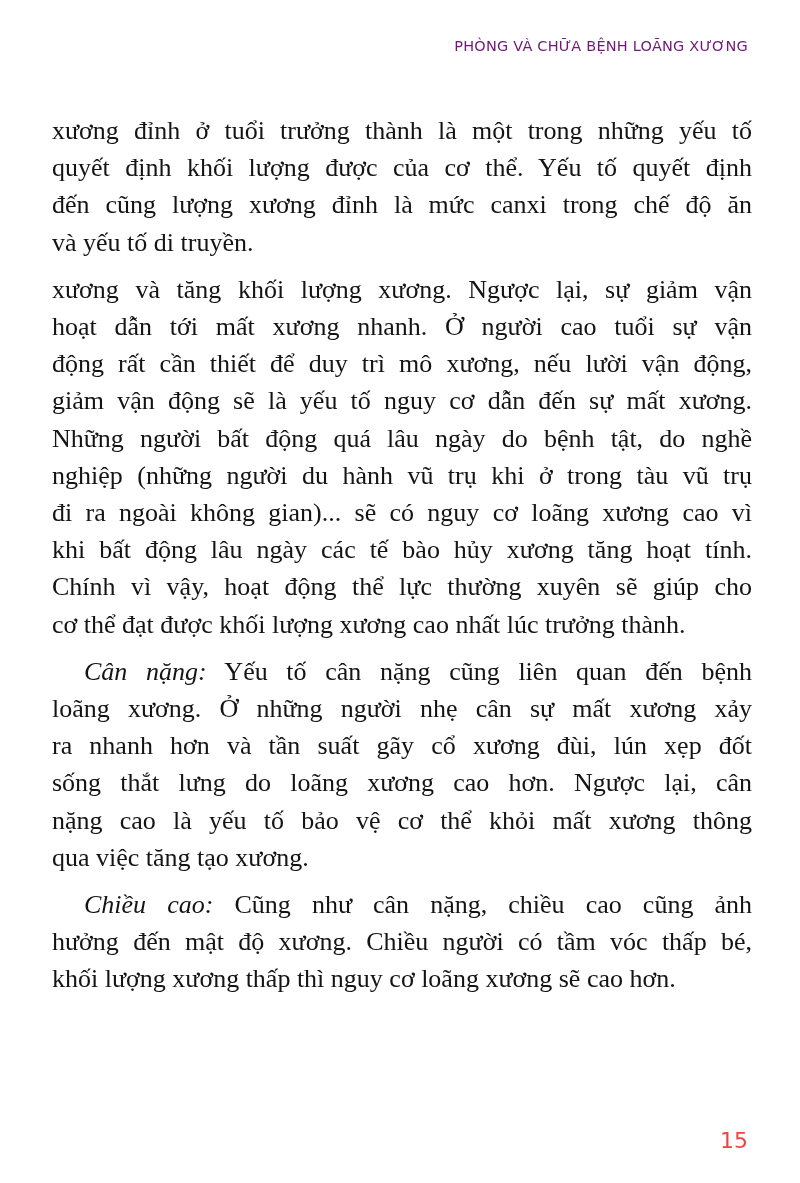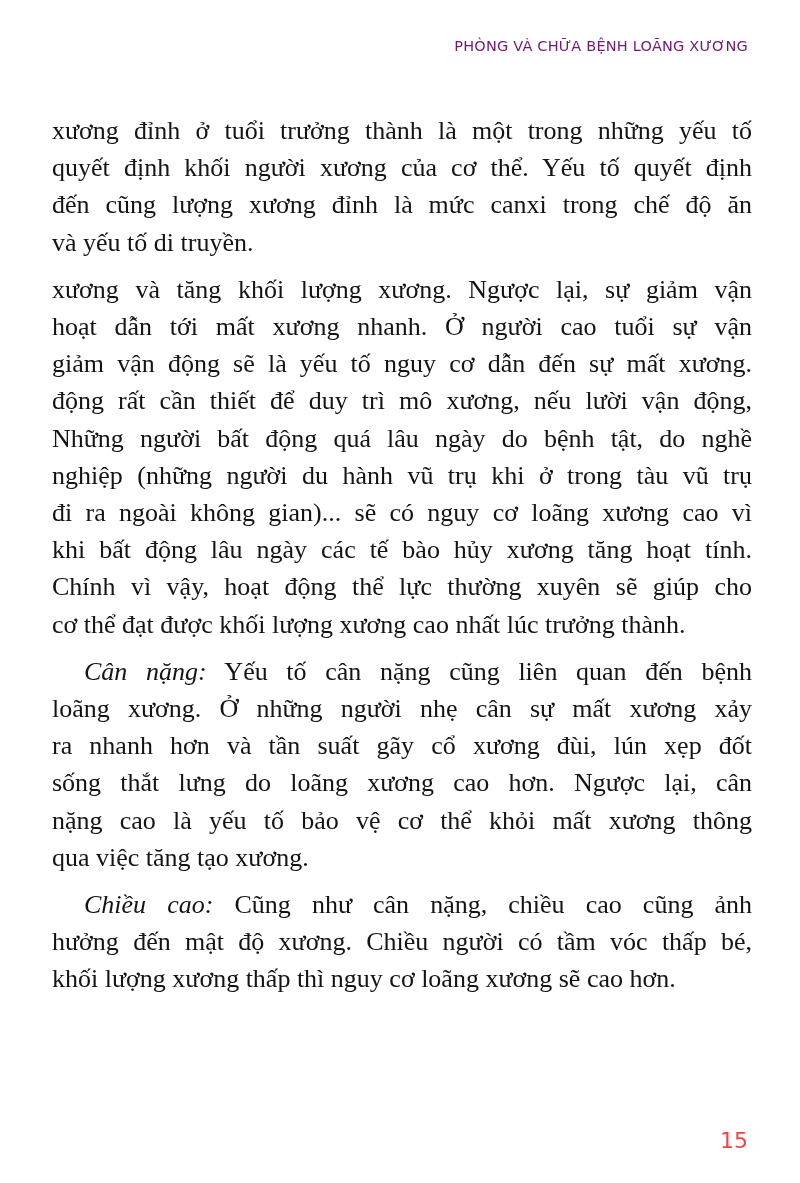--- a/index.html
+++ b/index.html
@@ -27,30 +27,30 @@
     }
   </style>
 </head>
 <body>
 
 <div class="running-header">PHÒNG VÀ CHỮA BỆNH LOÃNG XƯƠNG</div>
 
 <div class="body-text">
   <p class="para">
     <span class="line">xương đỉnh ở tuổi trưởng thành là một trong những yếu tố</span>
-    <span class="line">quyết định khối người xương của cơ thể. Yếu tố quyết định</span>
+    <span class="line">quyết định khối lượng được của cơ thể. Yếu tố quyết định</span>
     <span class="line">đến cũng lượng xương đỉnh là mức canxi trong chế độ ăn</span>
     <span class="line last">và yếu tố di truyền.</span>
   </p>
 
   <p class="para">
     <span class="line">xương và tăng khối lượng xương. Ngược lại, sự giảm vận</span>
     <span class="line">hoạt dẫn tới mất xương nhanh. Ở người cao tuổi sự vận</span>
+    <span class="line">động rất cần thiết để duy trì mô xương, nếu lười vận động,</span>
     <span class="line">giảm vận động sẽ là yếu tố nguy cơ dẫn đến sự mất xương.</span>
-    <span class="line">động rất cần thiết để duy trì mô xương, nếu lười vận động,</span>
     <span class="line">Những người bất động quá lâu ngày do bệnh tật, do nghề</span>
     <span class="line">nghiệp (những người du hành vũ trụ khi ở trong tàu vũ trụ</span>
     <span class="line">đi ra ngoài không gian)... sẽ có nguy cơ loãng xương cao vì</span>
     <span class="line">khi bất động lâu ngày các tế bào hủy xương tăng hoạt tính.</span>
     <span class="line">Chính vì vậy, hoạt động thể lực thường xuyên sẽ giúp cho</span>
     <span class="line last">cơ thể đạt được khối lượng xương cao nhất lúc trưởng thành.</span>
   </p>
 
   <p class="para">
     <span class="line indent"><span class="em">Cân nặng:</span><span> Yếu tố cân nặng cũng liên quan đến bệnh</span></span>

